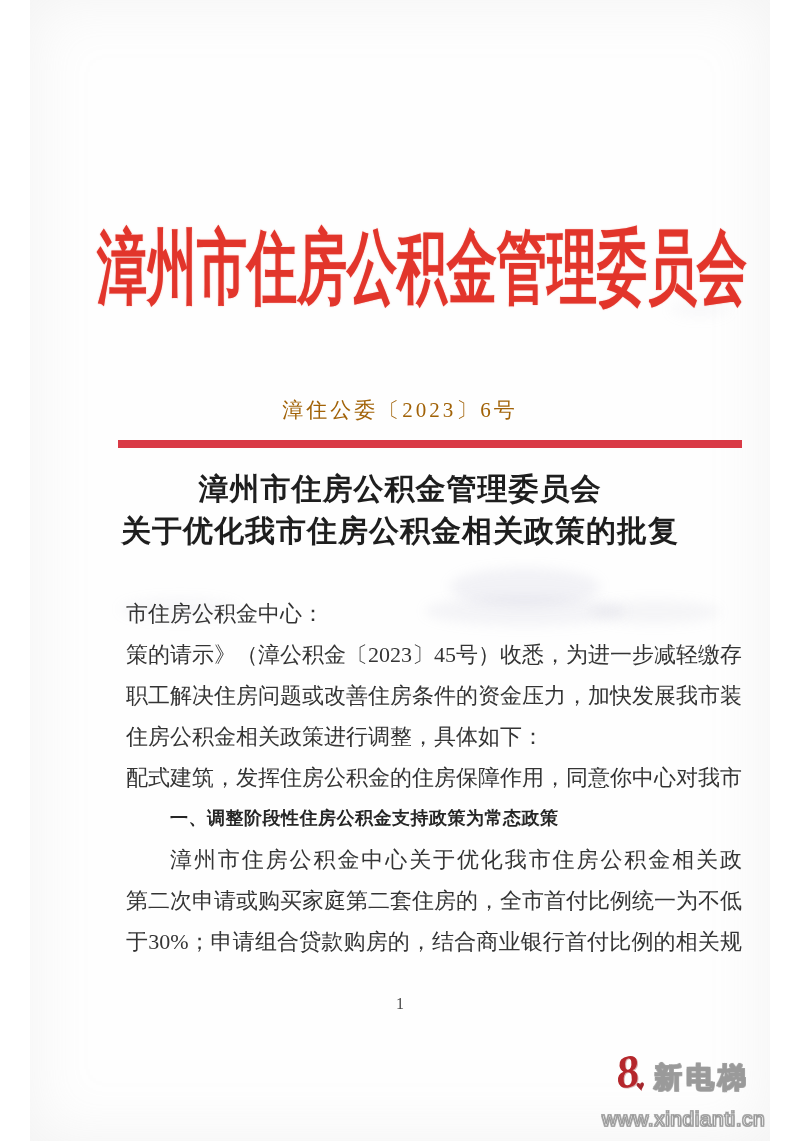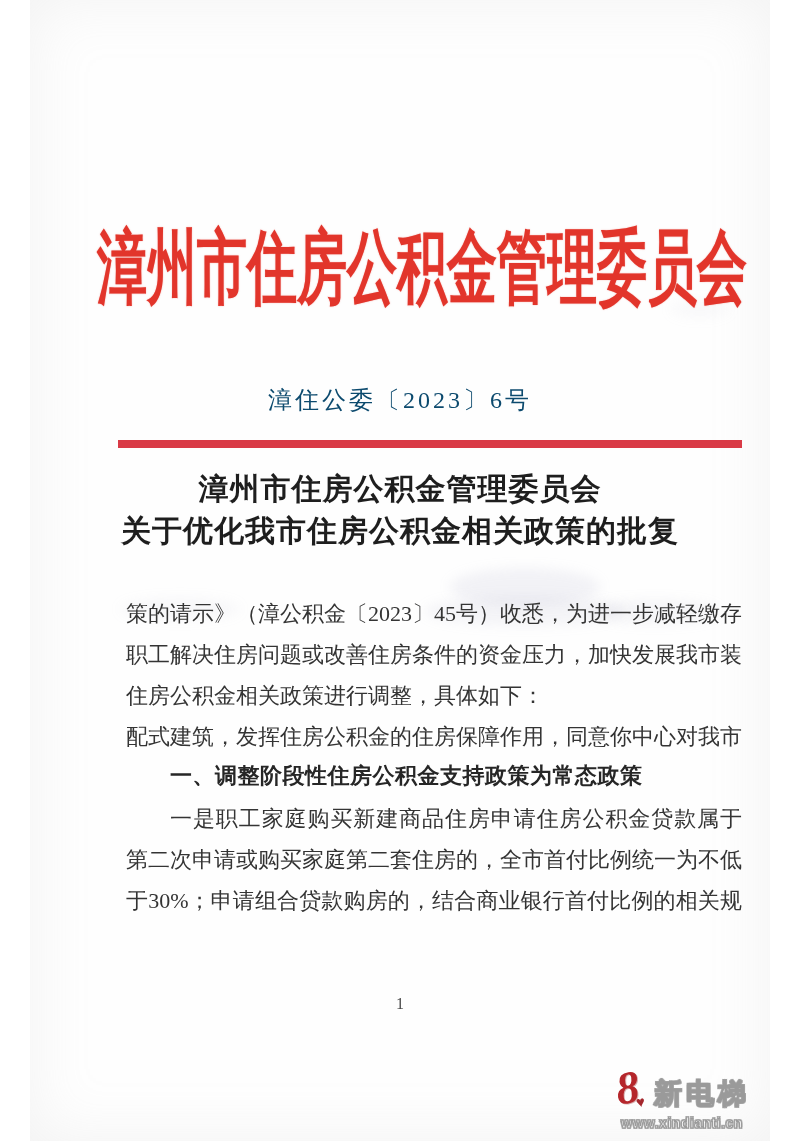--- a/index.html
+++ b/index.html
@@ -19,22 +19,22 @@
     width:606px; margin:0 auto;
     font-size:50px; font-weight:bold; color:#e2352b;
     text-align:justify; text-align-last:justify;
     transform:scaleY(1.62); transform-origin:top center;
     white-space:nowrap;
     text-shadow:0 0 1px rgba(226,53,43,0.55);
   }
 
   
   .doc-number {
-    position:absolute; top:384px; left:0; right:0;
-    text-align:center; font-size:24px; color:#0c4a6e;
+    position:absolute; top:396px; left:0; right:0;
+    text-align:center; font-size:21px; color:#a16207;
     letter-spacing:3px;
   }
 
   
   .red-rule {
     position:absolute; top:440px; left:88px; width:624px; height:8px;
     background:#d93a46;
   }
 
   
@@ -45,21 +45,21 @@
   }
 
   
   .body-block {
     position:absolute; top:593px; left:96px; width:616px;
     font-size:22px; color:#343434;
   }
   .bline { height:41px; line-height:41px; white-space:nowrap; }
   .j { text-align:justify; text-align-last:justify; white-space:normal; }
   .i { padding-left:44px; }
-  .h { font-family:Liberation Mono, monospace; font-weight:bold; color:#262626; font-size:22px; letter-spacing:0.5px; }
+  .h { font-family:Liberation Sans, sans-serif; font-weight:bold; color:#262626; font-size:18px; letter-spacing:0.5px; }
 
   
   .page-number {
     position:absolute; top:995px; left:0; right:0;
     text-align:center; font-size:16px; color:#4a4a4a;
   }
 
   
   .watermark {
     position:absolute; right:8px; bottom:10px; width:160px;
@@ -79,21 +79,21 @@
     font-size:15px; color:#a4262c; transform:rotate(-10deg);
   }
   .wm-brand {
     position:absolute; left:52px; top:4px;
     font-size:28px; font-weight:bold; letter-spacing:4px;
     color:#ffffff; -webkit-text-stroke:1.3px #9a9a9a;
     text-shadow:0 0 1px #9a9a9a, 1px 1px 0 #b5b5b5, -1px -1px 0 #b5b5b5, 1px -1px 0 #b5b5b5, -1px 1px 0 #b5b5b5;
     white-space:nowrap;
   }
   .wm-url {
-    margin-top:2px; font-size:14px; font-weight:bold; letter-spacing:0.5px;
+    margin-top:10px; font-size:21px; font-weight:normal; letter-spacing:0.5px;
     color:#ffffff; -webkit-text-stroke:1.1px #9a9a9a;
     text-shadow:0 0 1px #9a9a9a, 1px 1px 0 #b5b5b5, -1px -1px 0 #b5b5b5, 1px -1px 0 #b5b5b5, -1px 1px 0 #b5b5b5;
     white-space:nowrap;
   }
 
   
   .smudge { position:absolute; border-radius:50%; filter:blur(6px); pointer-events:none; }
   .s1 { left:420px; top:568px; width:150px; height:38px; background:rgba(165,165,190,0.13); }
   .s2 { left:395px; top:596px; width:200px; height:30px; background:rgba(160,160,185,0.10); }
   .s3 { left:90px;  top:598px; width:120px; height:22px; background:rgba(170,170,190,0.08); }
@@ -118,26 +118,27 @@
   <div class="doc-number">漳住公委〔2023〕6号</div>
 
   <div class="red-rule"></div>
 
   <div class="doc-title">
     <div>漳州市住房公积金管理委员会</div>
     <div>关于优化我市住房公积金相关政策的批复</div>
   </div>
 
   <div class="body-block">
+    <div class="bline">市住房公积金中心：</div>
     <div class="bline j">策的请示》（漳公积金〔2023〕45号）收悉，为进一步减轻缴存</div>
     <div class="bline j">职工解决住房问题或改善住房条件的资金压力，加快发展我市装</div>
     <div class="bline">住房公积金相关政策进行调整，具体如下：</div>
     <div class="bline j">配式建筑，发挥住房公积金的住房保障作用，同意你中心对我市</div>
     <div class="bline h i">一、调整阶段性住房公积金支持政策为常态政策</div>
-    <div class="bline j i">一是职工家庭购买新建商品住房申请住房公积金贷款属于</div>
+    <div class="bline j i">漳州市住房公积金中心关于优化我市住房公积金相关政</div>
     <div class="bline j">第二次申请或购买家庭第二套住房的，全市首付比例统一为不低</div>
     <div class="bline j">于30%；申请组合贷款购房的，结合商业银行首付比例的相关规</div>
   </div>
 
   <div class="page-number">1</div>
 
   <div class="watermark">
     <div class="wm-top">
       <span class="wm-logo">8</span>
       <span class="wm-heart">♥</span>

